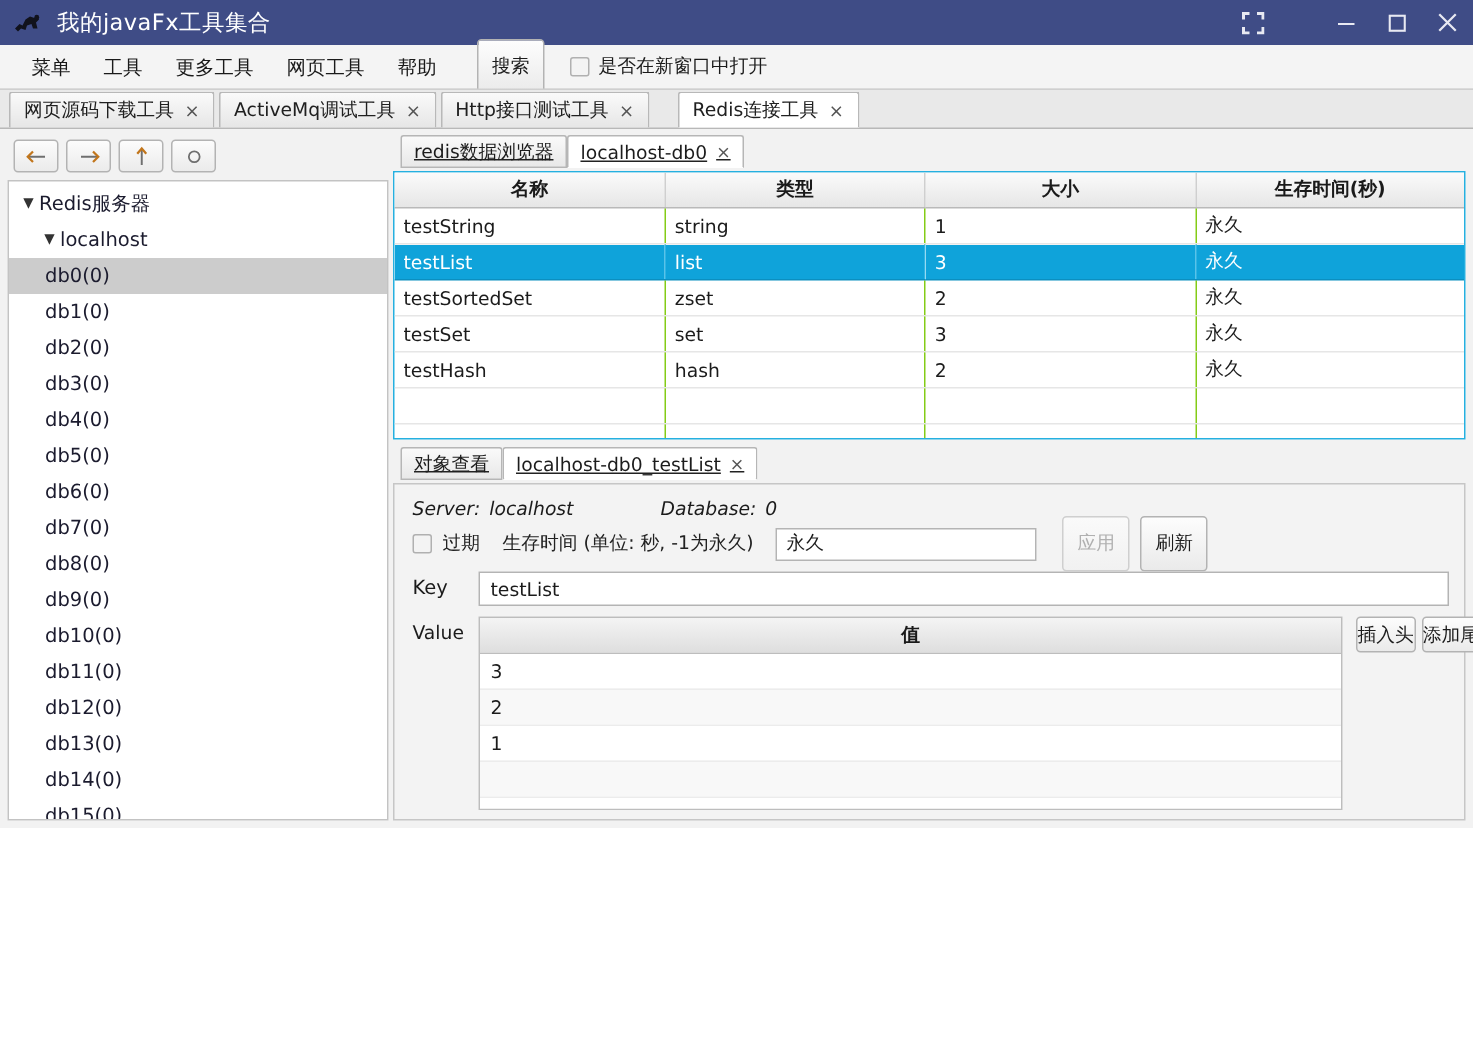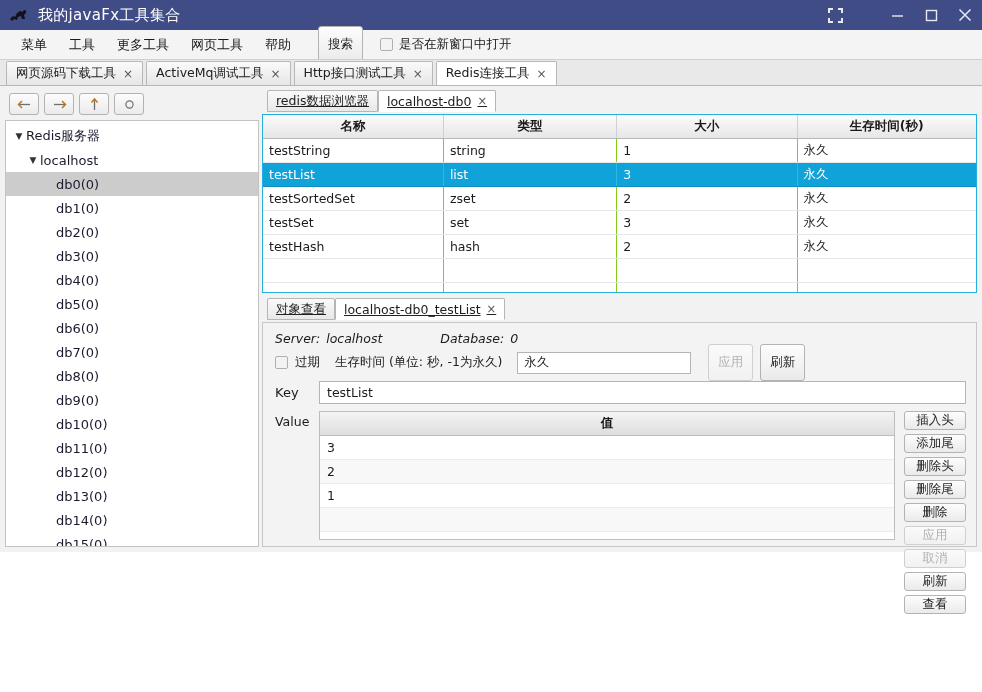--- a/index.html
+++ b/index.html
@@ -136,20 +136,21 @@
     border-bottom: none;
     border-radius: 2px 2px 0 0;
     color: #202020;
     cursor: default;
     font-family: "DejaVu Sans", sans-serif;
   }
   .ttab.active {
     background: #ffffff;
     position: relative;
     z-index: 2;
+    margin-left: 16px;
   }
   .ttab .x { font-size: 12px; color: #555; }
 
   
   .body {
     flex: 1 1 auto;
     display: flex;
     background: #f2f2f2;
     padding: 4px 5px 5px 5px;
     gap: 0;
@@ -194,21 +195,21 @@
     font-family: "DejaVu Sans", sans-serif;
   }
   .tnode.sel { background: #cccccc; }
   .tnode .arrow {
     width: 14px; font-size: 9px; color: #333;
     display: inline-block; text-align: center;
     flex: 0 0 14px;
   }
   .tnode.lv0 { padding-left: 6px; }
   .tnode.lv1 { padding-left: 20px; }
-  .tnode.lv2 { padding-left: 50px; }
+  .tnode.lv2 { padding-left: 24px; }
 
   
   .rightpane {
     flex: 1 1 auto;
     display: flex; flex-direction: column;
     padding-left: 3px;
     min-width: 0;
     min-height: 0;
   }
 
@@ -357,21 +358,21 @@
     border-bottom: 1px solid #ececec;
     font-size: 12.5px;
     padding-left: 7px;
     color: #1b1b1b;
     font-family: "DejaVu Sans", sans-serif;
   }
   table.vgrid tr.odd td { background: #f8f8f8; }
   table.vgrid tr.even td { background: #ffffff; }
   .side-btns {
     width: 62px; flex: 0 0 62px;
-    display: flex; flex-direction: column;
+    display: flex; flex-direction: row;
     gap: 4px;
     margin-left: 9px;
     padding-top: 0;
   }
   .side-btns .btn {
     height: 24px;
     display: flex; align-items: center; justify-content: center;
     padding: 0;
     font-size: 12.5px;
   }

